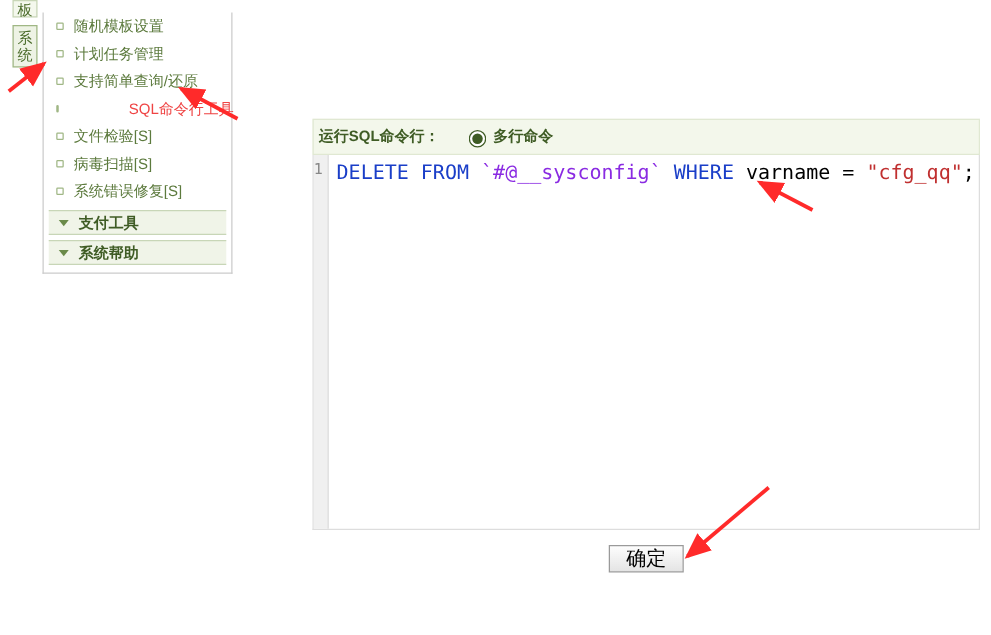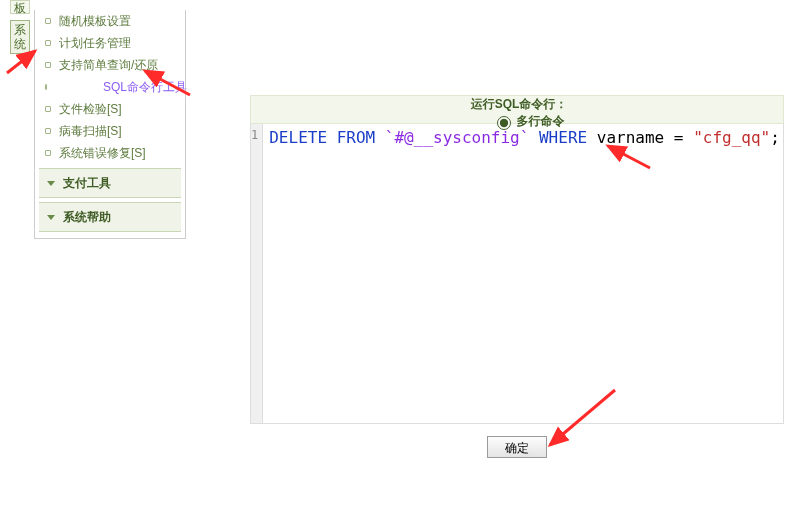--- a/index.html
+++ b/index.html
@@ -51,35 +51,35 @@
   .nav-item {
     display: flex;
     align-items: center;
     height: 22px;
     padding-left: 10px;
     color: #5c7a3d;
     cursor: pointer;
     white-space: nowrap;
   }
   .nav-item.active {
-    color: #8b5cf6;
+    color: #ef4444;
     gap: 48px;
   }
   .bullet {
     width: 6px;
     height: 6px;
     border: 1px solid #a0b785;
     border-radius: 1px;
     margin-right: 8px;
     display: inline-block;
   }
   .panel-header {
     display:flex;
     align-items:center;
-    height: 30px;
+    height: 20px;
     background: #f0f4e8;
     border: 1px solid #c8d6b7;
     border-left: none;
     border-right: none;
     margin: 4px 4px 0 4px;
     color: #3f5c25;
     font-weight: bold;
     font-size: 12px;
     padding-left: 8px;
     cursor: pointer;
@@ -102,21 +102,20 @@
   .run-row {
     background:#f3f7eb;
     border:1px solid #e0e8d2;
     height:29px;
     display:flex;
     align-items:center;
     padding-left:4px;
     font-size:12px;
     color:#3f5c25;
     font-weight:bold;
-    flex-direction:column;
   }
   .run-row label {
     display:flex;
     align-items:center;
     font-weight:bold;
     margin-left:18px;
     color:#3f5c25;
     cursor:pointer;
   }
   .run-row label.sel { color:#3f5c25; }
@@ -153,21 +152,21 @@
   .str { color:#c03030; }
   .btn-row {
     text-align:center;
     padding-top:12px;
   }
   .btn {
     display:inline-block;
     width:60px;
     height:22px;
     line-height:20px;
-    font-size:12px;
+    font-size:16px;
     border:1px solid #9a9a9a;
     background:linear-gradient(#fdfdfd,#e4e4e4);
     cursor:pointer;
   }
   
   .arrow {
     position:absolute;
     pointer-events:none;
   }
   .arrow svg { display:block; }

